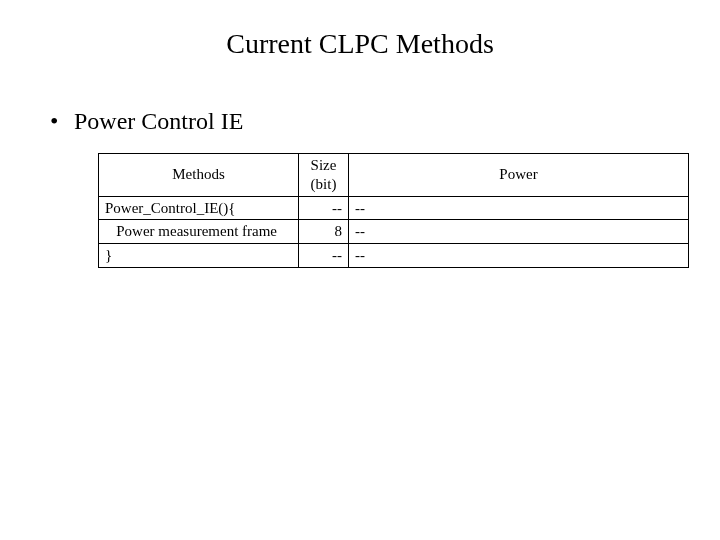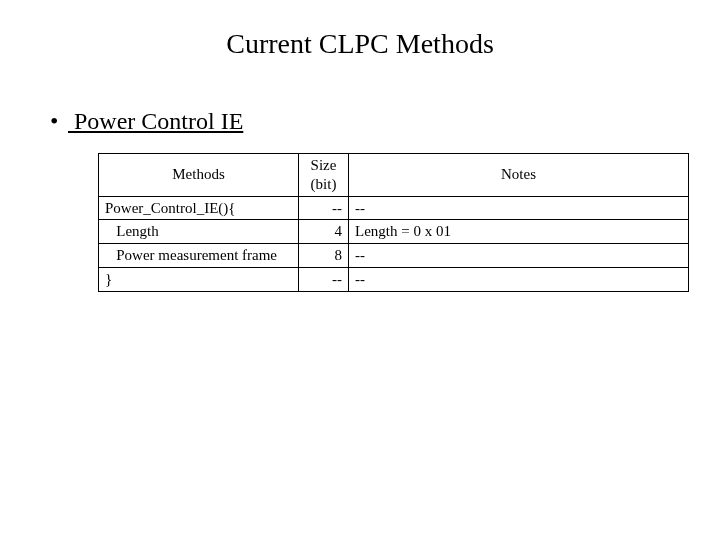--- a/index.html
+++ b/index.html
@@ -19,21 +19,20 @@
   }
   .title {
     text-align: center;
     font-size: 28px;
     font-weight: normal;
     margin: 0 0 48px 0;
   }
   .bullet-line {
     font-size: 24px;
     margin: 0 0 18px 10px;
-    text-decoration: underline;
   }
   .bullet-dot {
     display: inline-block;
     width: 18px;
   }
   table.ie {
     border-collapse: collapse;
     margin-left: 58px;
     width: 590px;
     table-layout: fixed;
@@ -72,33 +71,28 @@
     <colgroup>
       <col class="c-syntax">
         <col class="c-size">
         <col class="c-notes">
     </colgroup>
     <thead>
       <tr>
         <th>Methods</th>
         <th style="white-space:pre-line;margin-left:20px;">Size
 (bit)</th>
-        <th>Notes</th>
+        <th>Power</th>
       </tr>
     </thead>
     <tbody>
       <tr>
         <td class="syntax">Power_Control_IE(){</td>
         <td class="size">--</td>
         <td>--</td>
-      </tr>
-      <tr>
-        <td class="syntax">   Length</td>
-        <td class="size">4</td>
-        <td>Length = 0 x 01</td>
       </tr>
       <tr>
         <td class="syntax">   Power measurement frame</td>
         <td class="size">8</td>
         <td>--</td>
       </tr>
       <tr>
         <td class="syntax">}</td>
         <td class="size">--</td>
         <td>--</td>

